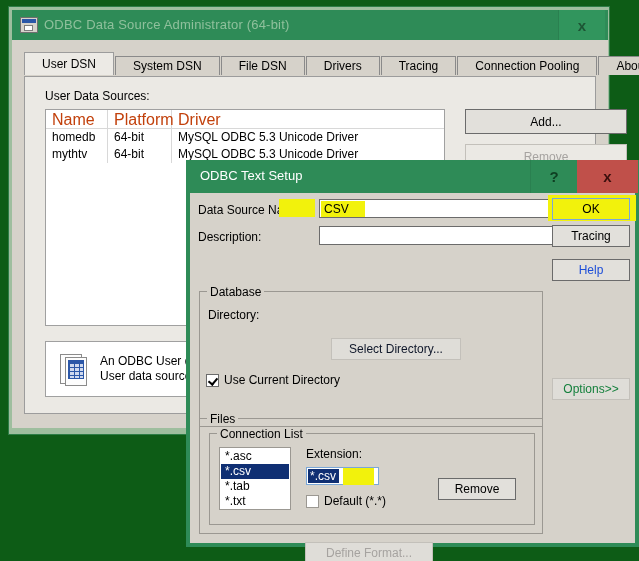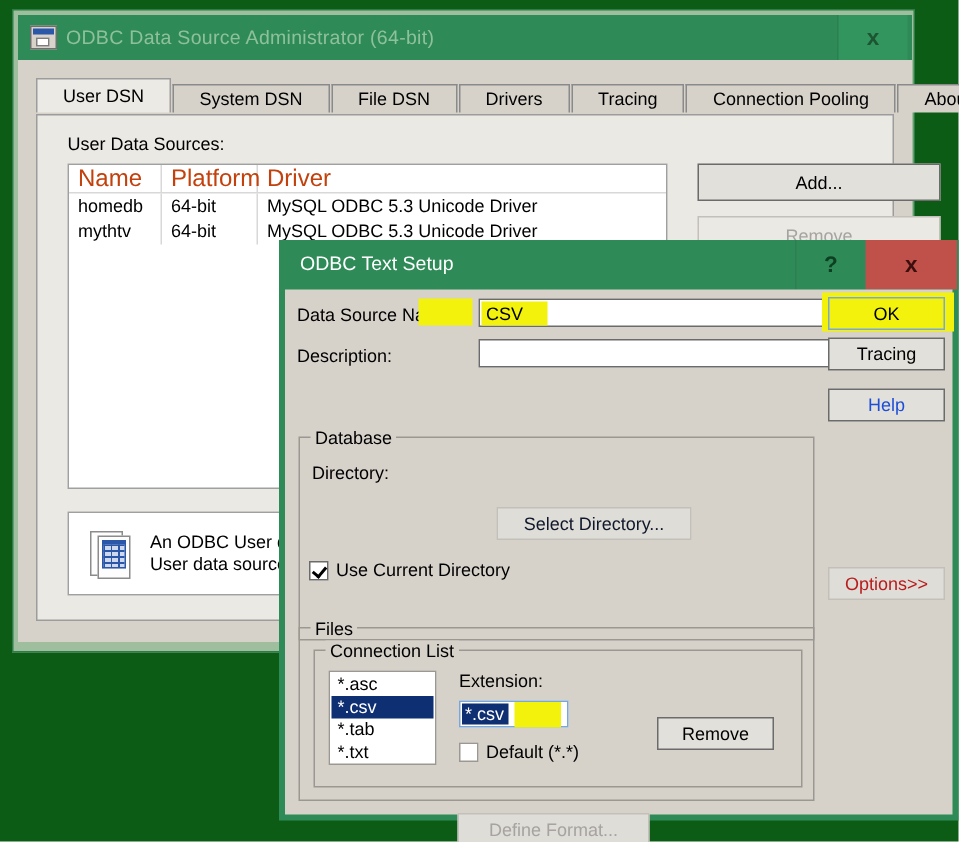--- a/index.html
+++ b/index.html
@@ -295,21 +295,21 @@
   #help-btn {
     top: 66px;
     background: #e2e0db;
     border: 1px solid #6b6b6b;
     color: #1d4ed8;
   }
   #options-btn {
     top: 185px;
     background: #dfddd8;
     border: 1px solid #c3c0ba;
-    color: #b91c1c;
+    color: #15803d;
     text-align: center;
   }
   
   .group {
     position: absolute;
     border: 1px solid #9b9892;
     box-sizing: border-box;
   }
   .group > .legend {
     position: absolute; top: -7px; left: 7px;

